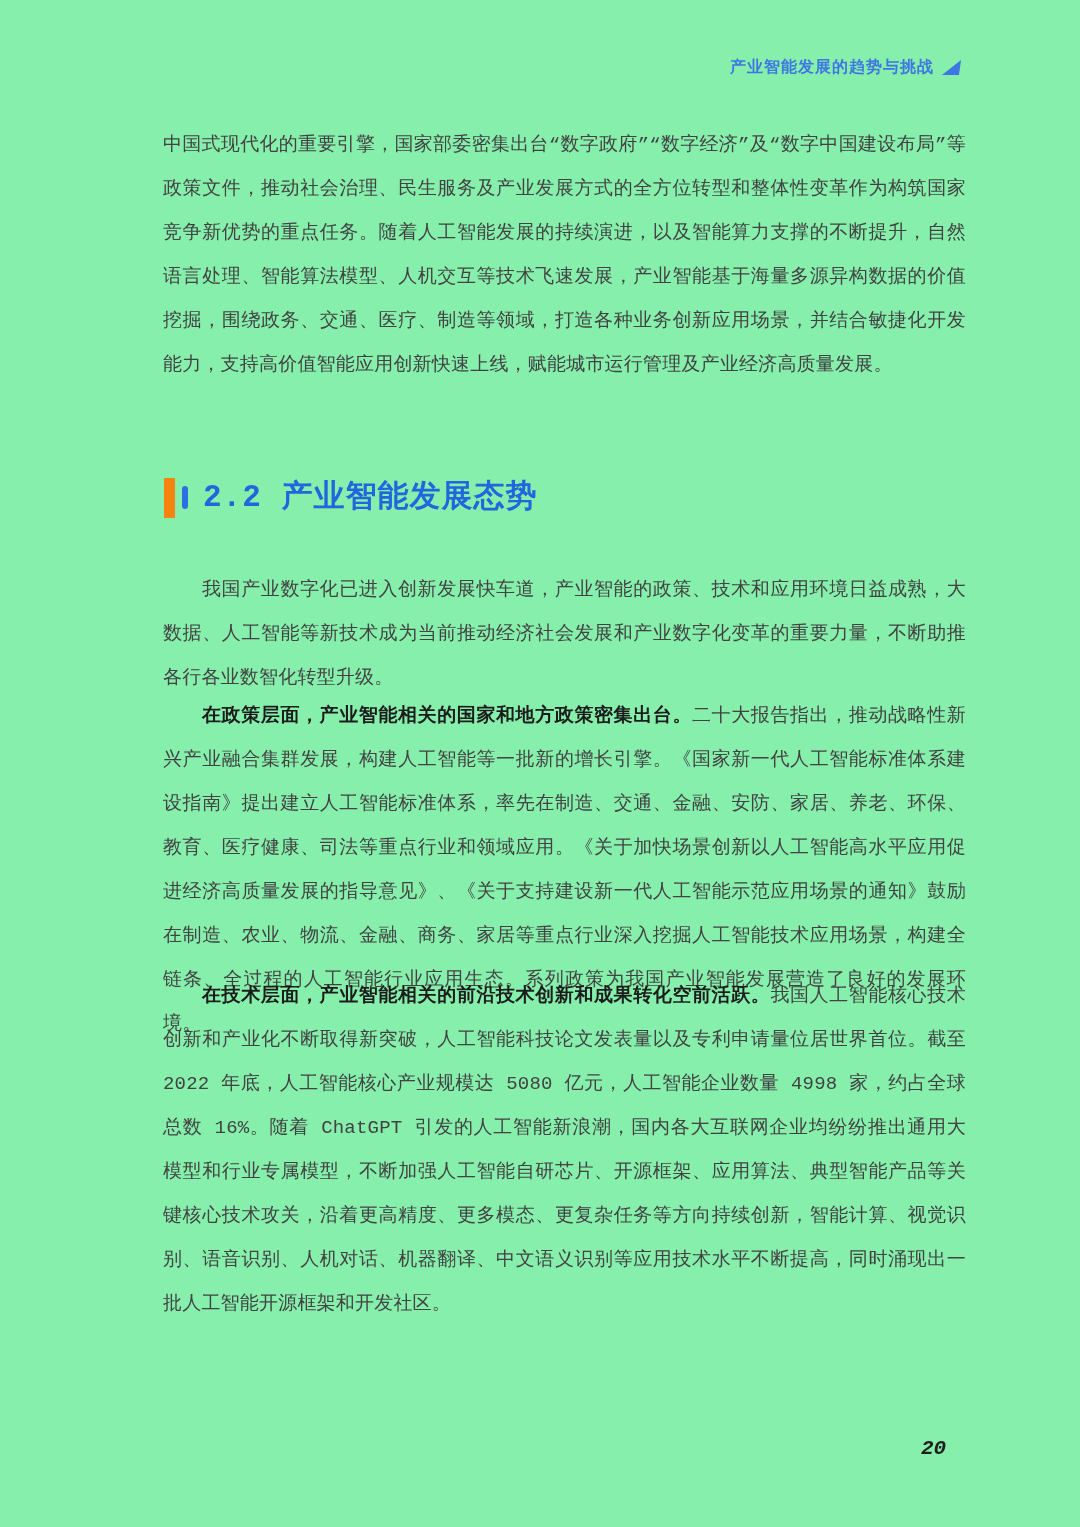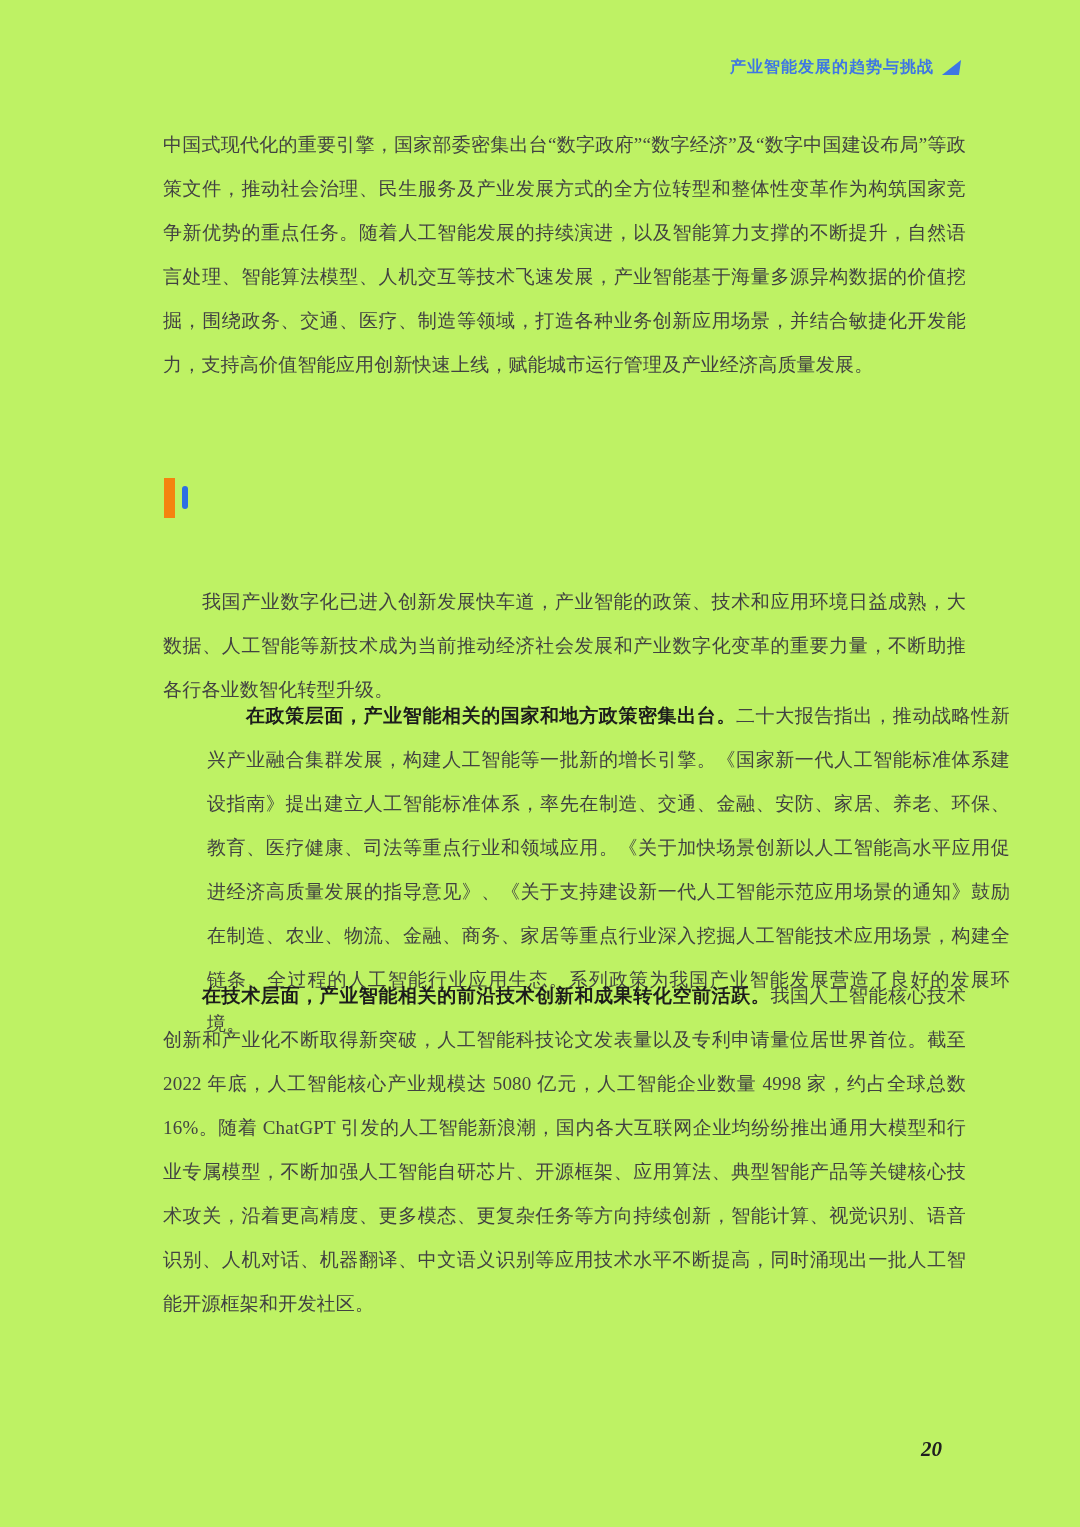--- a/index.html
+++ b/index.html
@@ -1,23 +1,23 @@
 <!DOCTYPE html>
 <html><head>
 <meta charset="utf-8">
 <style>
   * { margin: 0; padding: 0; box-sizing: border-box; }
   html, body { background: #e8e8e8; }
   .page {
     position: relative;
     width: 1080px;
     height: 1527px;
-    background: #bef264;
+    background: #86efac;
     margin: 0 auto;
-    font-family: Liberation Serif, serif;
+    font-family: Liberation Mono, monospace;
     overflow: hidden;
   }
 
   
   .page-header {
     position: absolute;
     top: 57px;
     right: 120px;
     display: flex;
     align-items: center;
@@ -47,22 +47,22 @@
     color: #424242;
     text-align: justify;
     letter-spacing: 0.2px;
   }
   .para .lead-bold {
     font-weight: bold;
     color: #1c1c1c;
   }
   .para.indent { text-indent: 39px; }
   .para-1 { top: 123px; }
-  .para-2 { top: 568px; margin-top: 12px; }
-  .para-3 { top: 694px; margin-left: 44px; }
+  .para-2 { top: 568px; }
+  .para-3 { top: 694px; }
   .para-4 { top: 974px; }
 
   
   .section-heading {
     position: absolute;
     top: 477px;
     left: 164px;
     height: 41px;
     display: flex;
     align-items: center;
@@ -107,20 +107,21 @@
   <header class="page-header">
     <span class="header-title">产业智能发展的趋势与挑战</span>
     <span class="header-triangle"></span>
   </header>
 
   <p class="para para-1">中国式现代化的重要引擎，国家部委密集出台“数字政府”“数字经济”及“数字中国建设布局”等政策文件，推动社会治理、民生服务及产业发展方式的全方位转型和整体性变革作为构筑国家竞争新优势的重点任务。随着人工智能发展的持续演进，以及智能算力支撑的不断提升，自然语言处理、智能算法模型、人机交互等技术飞速发展，产业智能基于海量多源异构数据的价值挖掘，围绕政务、交通、医疗、制造等领域，打造各种业务创新应用场景，并结合敏捷化开发能力，支持高价值智能应用创新快速上线，赋能城市运行管理及产业经济高质量发展。</p>
 
   <div class="section-heading">
     <span class="bar-orange"></span>
     <span class="bar-blue"></span>
+    <h2 class="heading-text">2.2 产业智能发展态势</h2>
   </div>
 
   <p class="para indent para-2">我国产业数字化已进入创新发展快车道，产业智能的政策、技术和应用环境日益成熟，大数据、人工智能等新技术成为当前推动经济社会发展和产业数字化变革的重要力量，不断助推各行各业数智化转型升级。</p>
 
   <p class="para indent para-3"><span class="lead-bold">在政策层面，产业智能相关的国家和地方政策密集出台。</span><span>二十大报告指出，推动战略性新兴产业融合集群发展，构建人工智能等一批新的增长引擎。《国家新一代人工智能标准体系建设指南》提出建立人工智能标准体系，率先在制造、交通、金融、安防、家居、养老、环保、教育、医疗健康、司法等重点行业和领域应用。《关于加快场景创新以人工智能高水平应用促进经济高质量发展的指导意见》、《关于支持建设新一代人工智能示范应用场景的通知》鼓励在制造、农业、物流、金融、商务、家居等重点行业深入挖掘人工智能技术应用场景，构建全链条、全过程的人工智能行业应用生态。系列政策为我国产业智能发展营造了良好的发展环境。</span></p>
 
   <p class="para indent para-4"><span class="lead-bold">在技术层面，产业智能相关的前沿技术创新和成果转化空前活跃。</span><span>我国人工智能核心技术创新和产业化不断取得新突破，人工智能科技论文发表量以及专利申请量位居世界首位。截至 2022 年底，人工智能核心产业规模达 5080 亿元，人工智能企业数量 4998 家，约占全球总数 16%。随着 ChatGPT 引发的人工智能新浪潮，国内各大互联网企业均纷纷推出通用大模型和行业专属模型，不断加强人工智能自研芯片、开源框架、应用算法、典型智能产品等关键核心技术攻关，沿着更高精度、更多模态、更复杂任务等方向持续创新，智能计算、视觉识别、语音识别、人机对话、机器翻译、中文语义识别等应用技术水平不断提高，同时涌现出一批人工智能开源框架和开发社区。</span></p>
 
   <div class="page-number">20</div>
 

